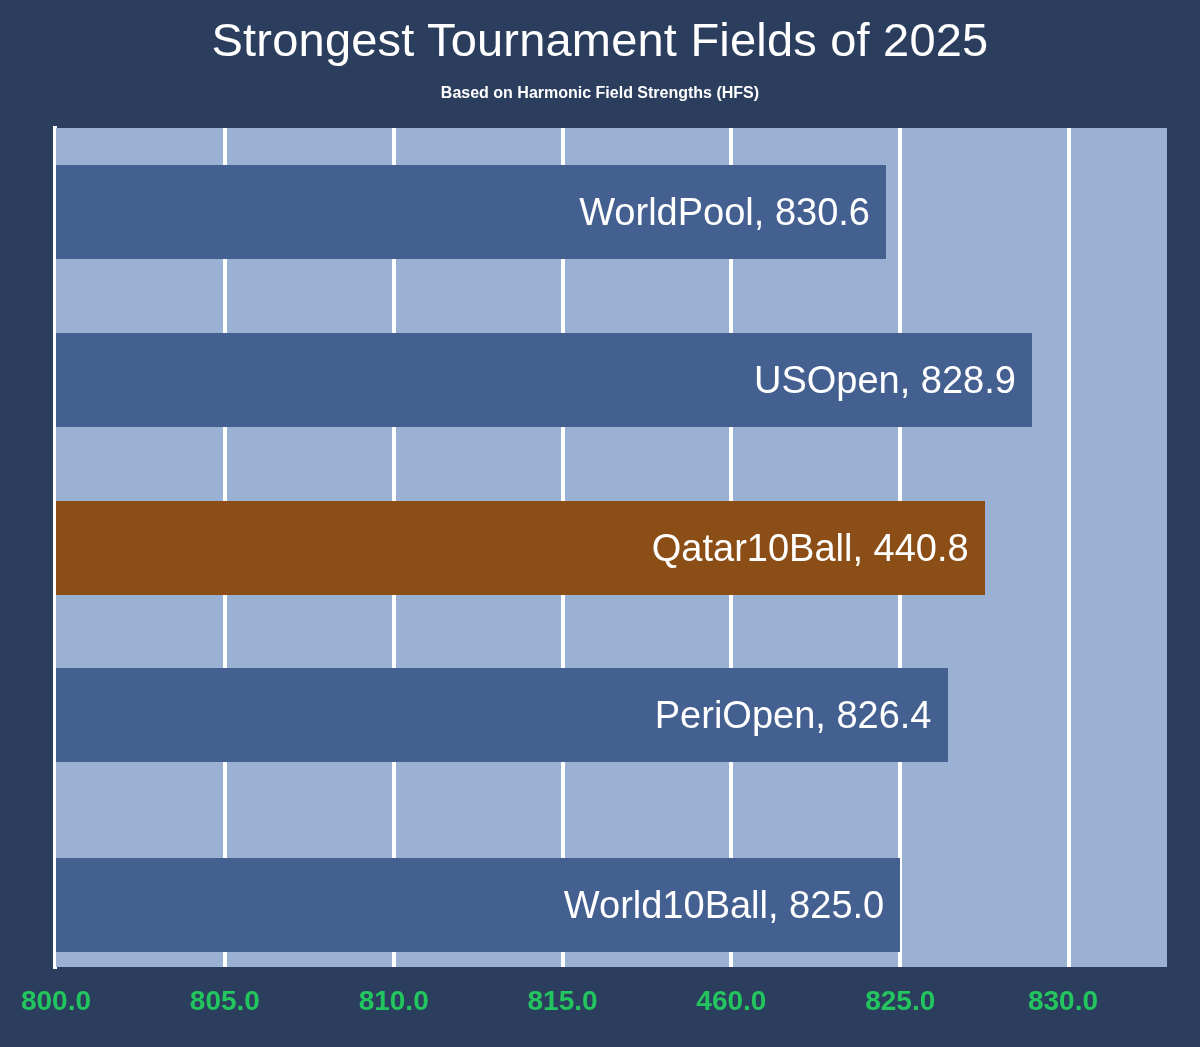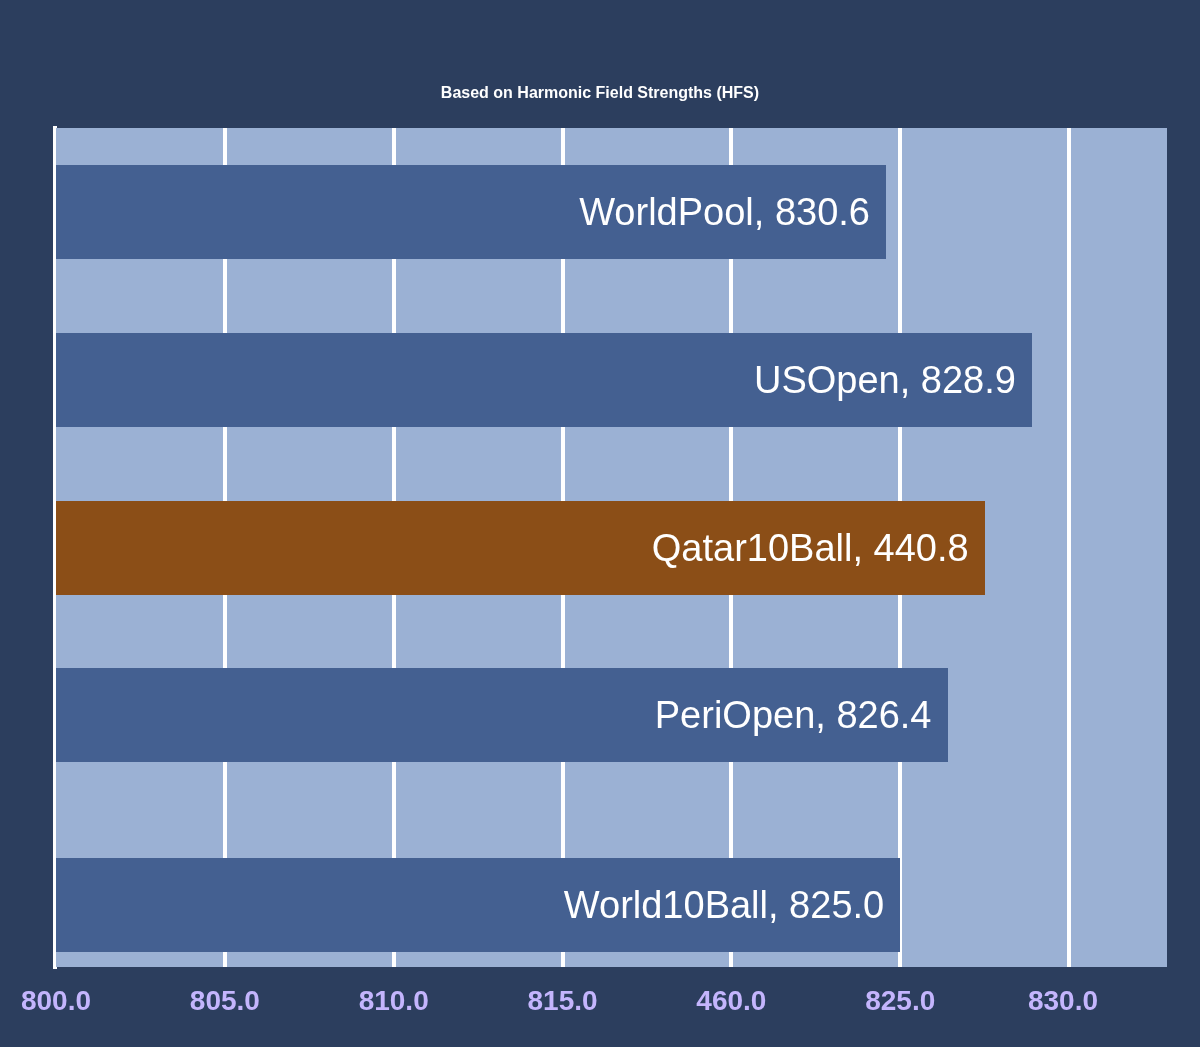--- a/index.html
+++ b/index.html
@@ -99,33 +99,34 @@
     font-size: 38px;
     font-weight: 400;
     white-space: nowrap;
     line-height: 1;
   }
 
   
   .tick-label {
     position: absolute;
     top: 985px;
-    color: #c4b5fd;
+    color: #22c55e;
     font-size: 28px;
     font-weight: 700;
     text-align: center;
     white-space: nowrap;
     transform: translateX(-50%);
   }
 </style>
 </head>
 <body>
 
 <div id="chart-root">
 
+  <div class="title">Strongest Tournament Fields of 2025</div>
   <div class="subtitle">Based on Harmonic Field Strengths (HFS)</div>
 
   <div class="axis-line"></div>
 
   <div class="plot-area">
 
     <div id="gridlines">
         <div class="gridline" style="left: 166.845px;"></div>
         <div class="gridline" style="left: 335.69px;"></div>
         <div class="gridline" style="left: 504.535px;"></div>

